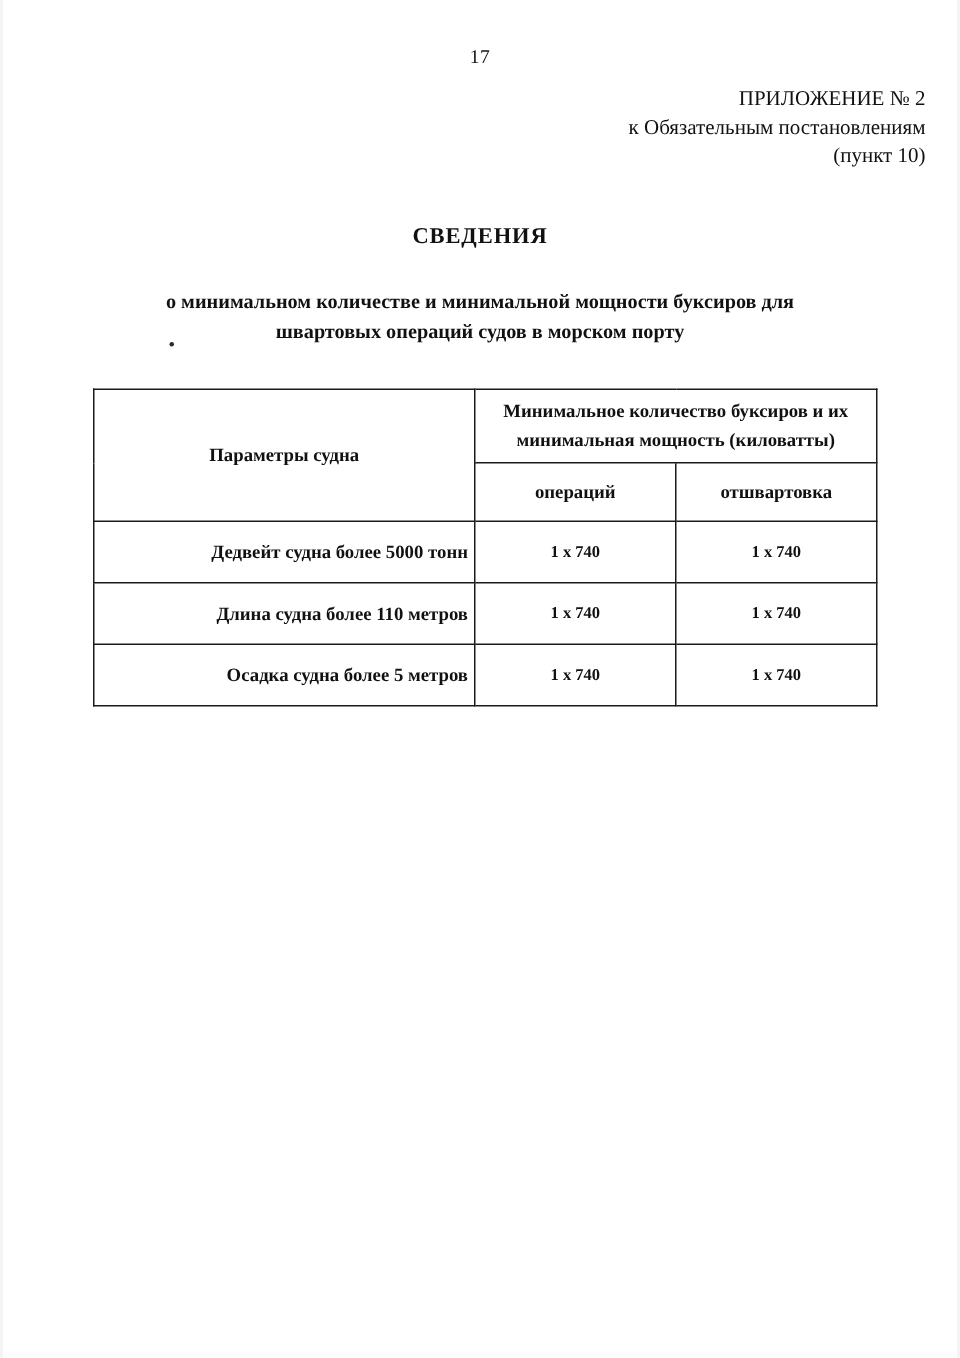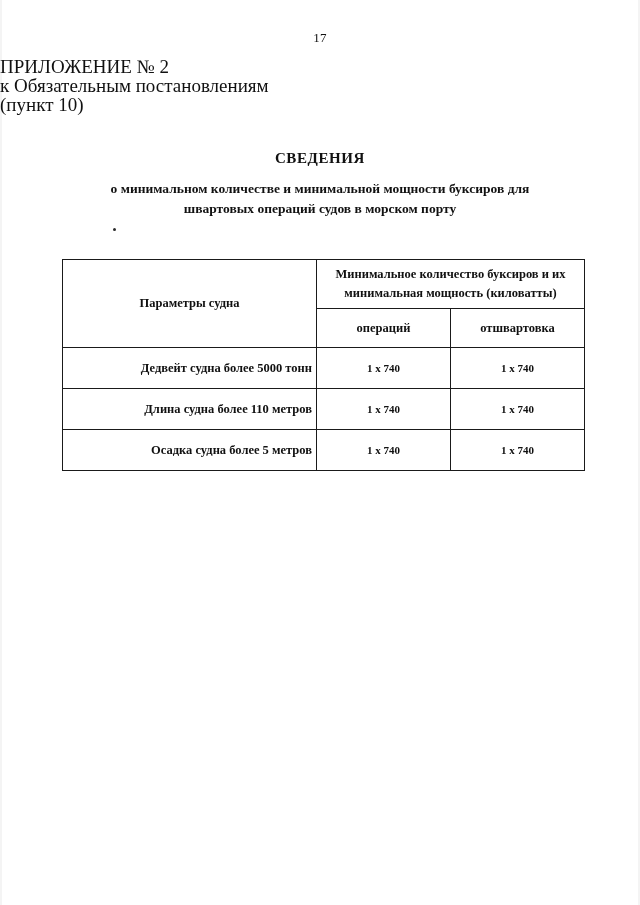--- a/index.html
+++ b/index.html
@@ -31,39 +31,40 @@
     text-align: center;
     font-size: 13px;
     letter-spacing: 0.3px;
   }
 
   .header-block {
     position: absolute;
     top: 57px;
     left: 0;
     width: 617px;
-    font-size: 19px;
+    text-align: right;
+    font-size: 14px;
     line-height: 19px;
   }
   .header-block div {
     white-space: nowrap;
   }
 
   .title-block {
     position: absolute;
     top: 150px;
     left: 0;
     width: 640px;
     text-align: center;
   }
   .doc-title {
     font-size: 15px;
     font-weight: bold;
     letter-spacing: 0.6px;
-    margin-bottom: 12px;
+    margin-bottom: 24px;
   }
   .doc-subtitle {
     font-size: 13.5px;
     font-weight: bold;
     line-height: 20px;
     padding: 0 78px;
   }
 
   .stray-dot {
     position: absolute;

